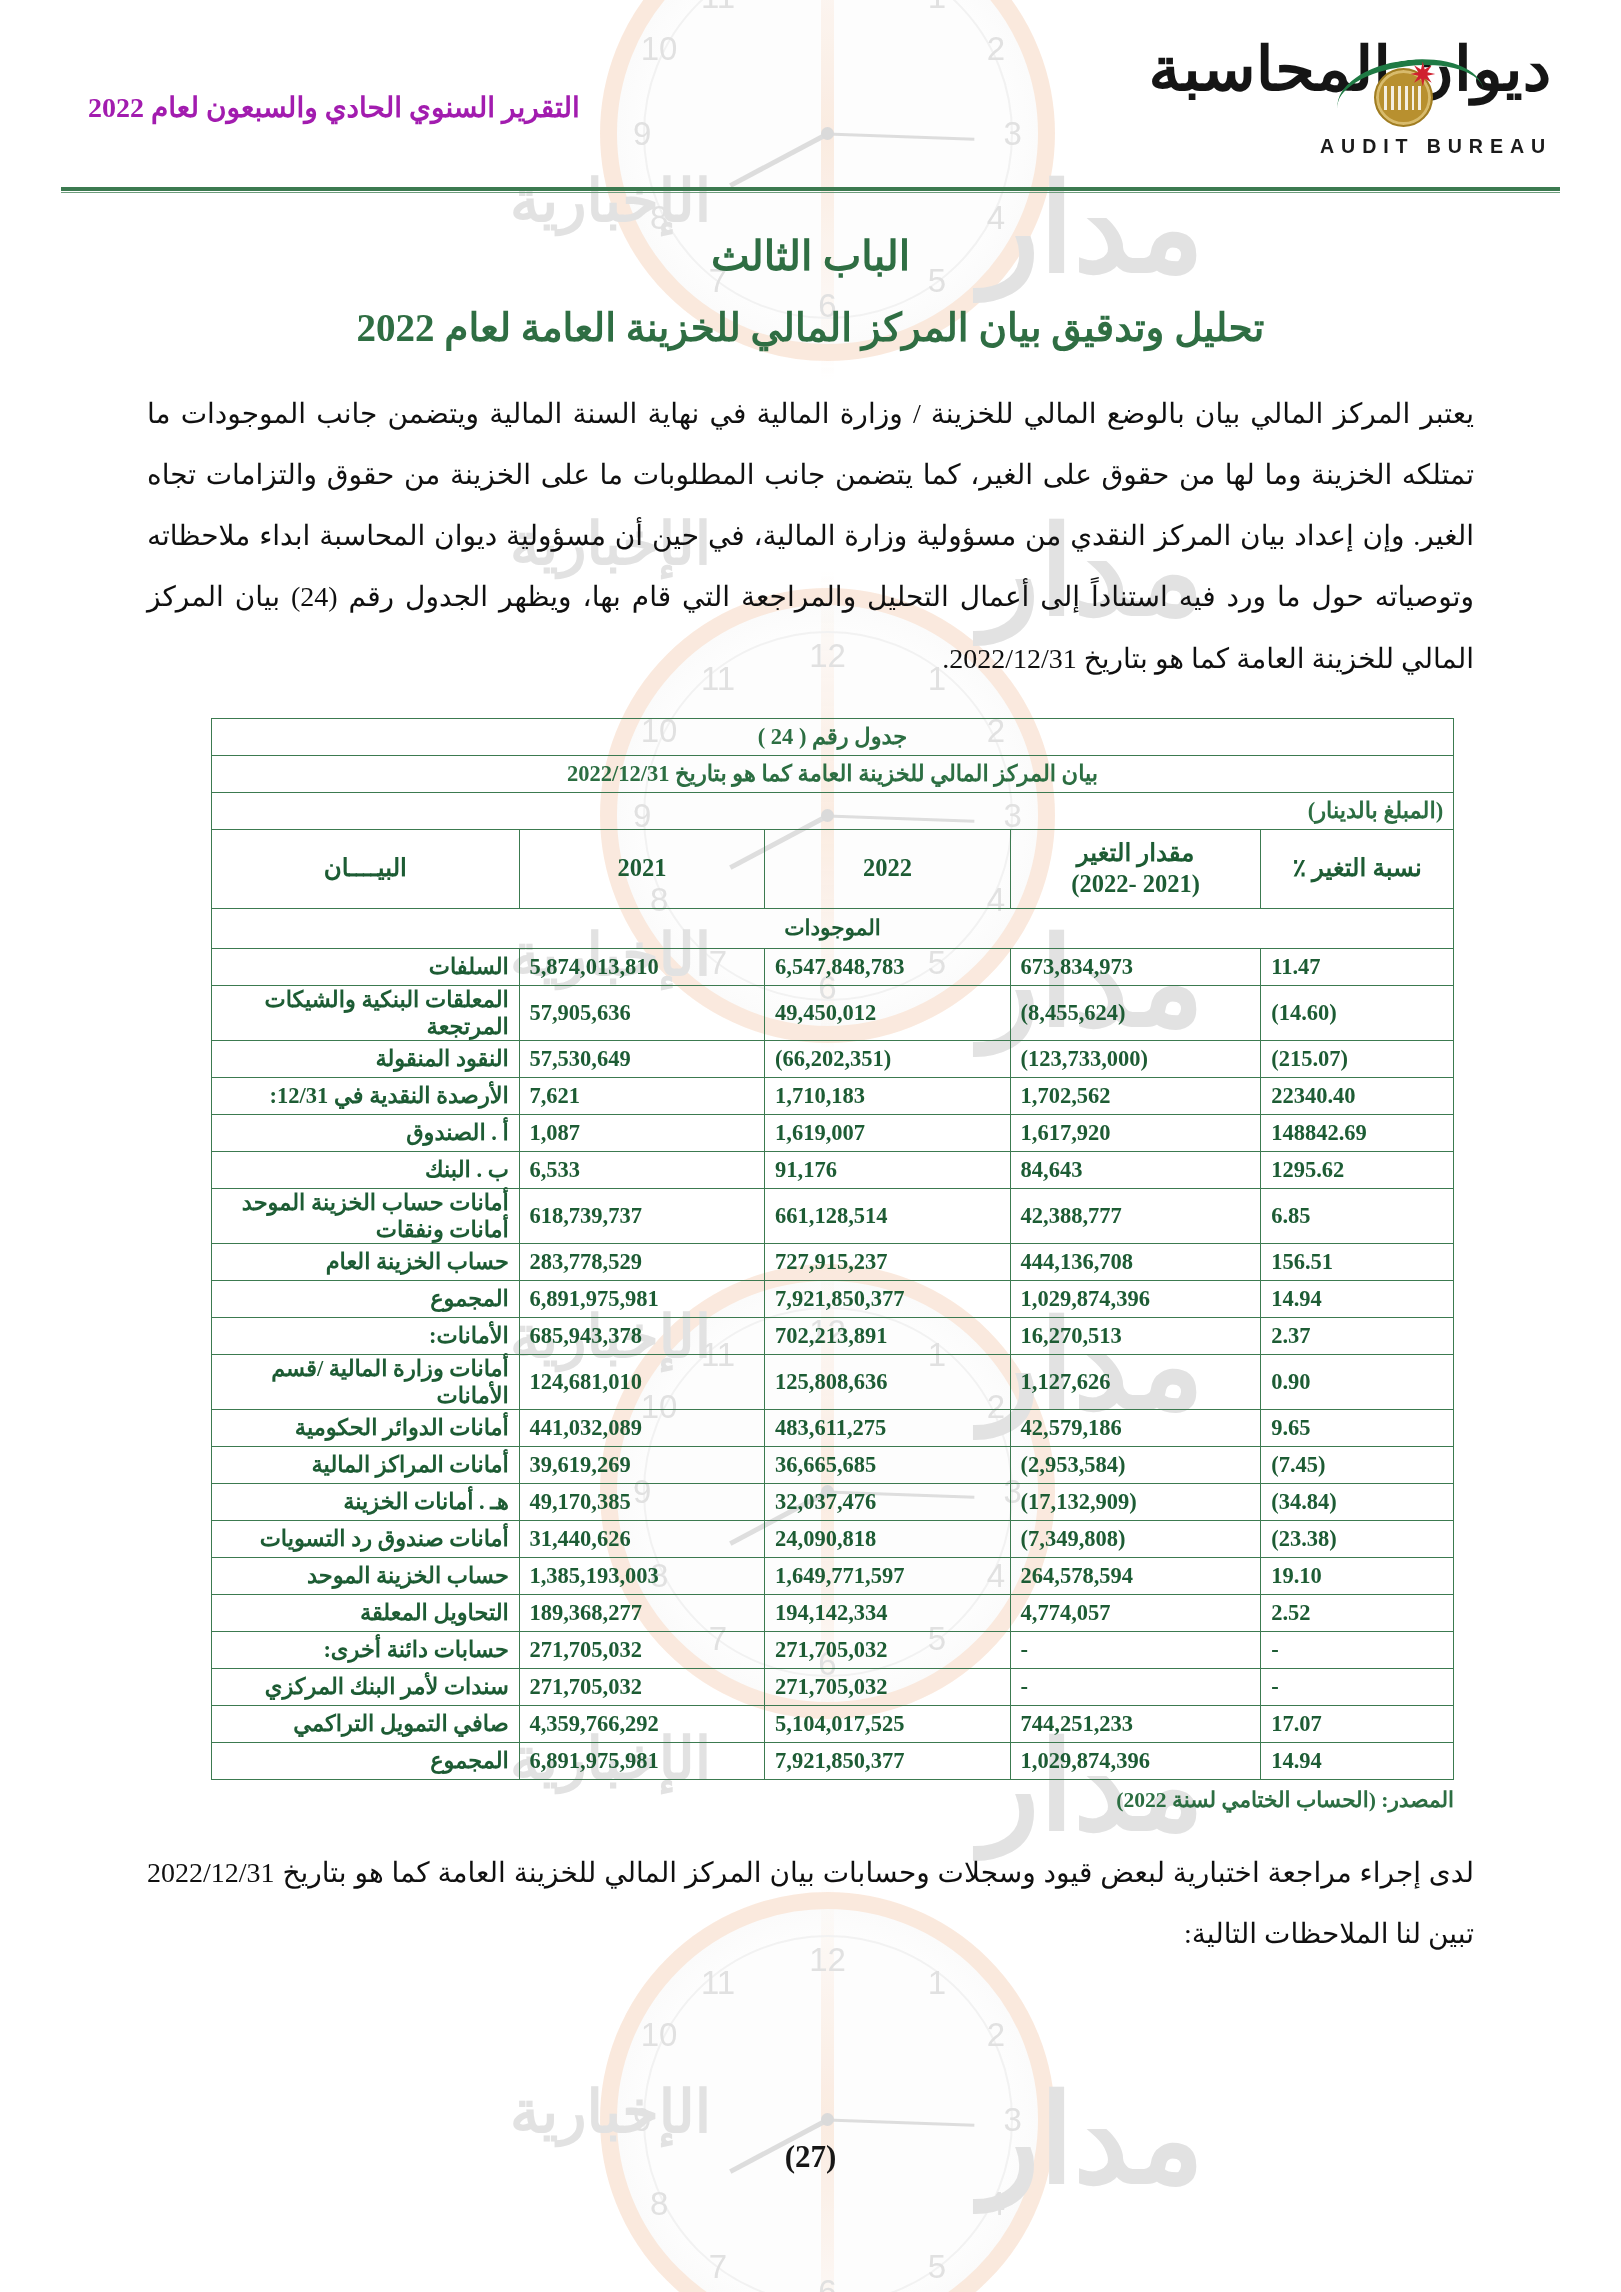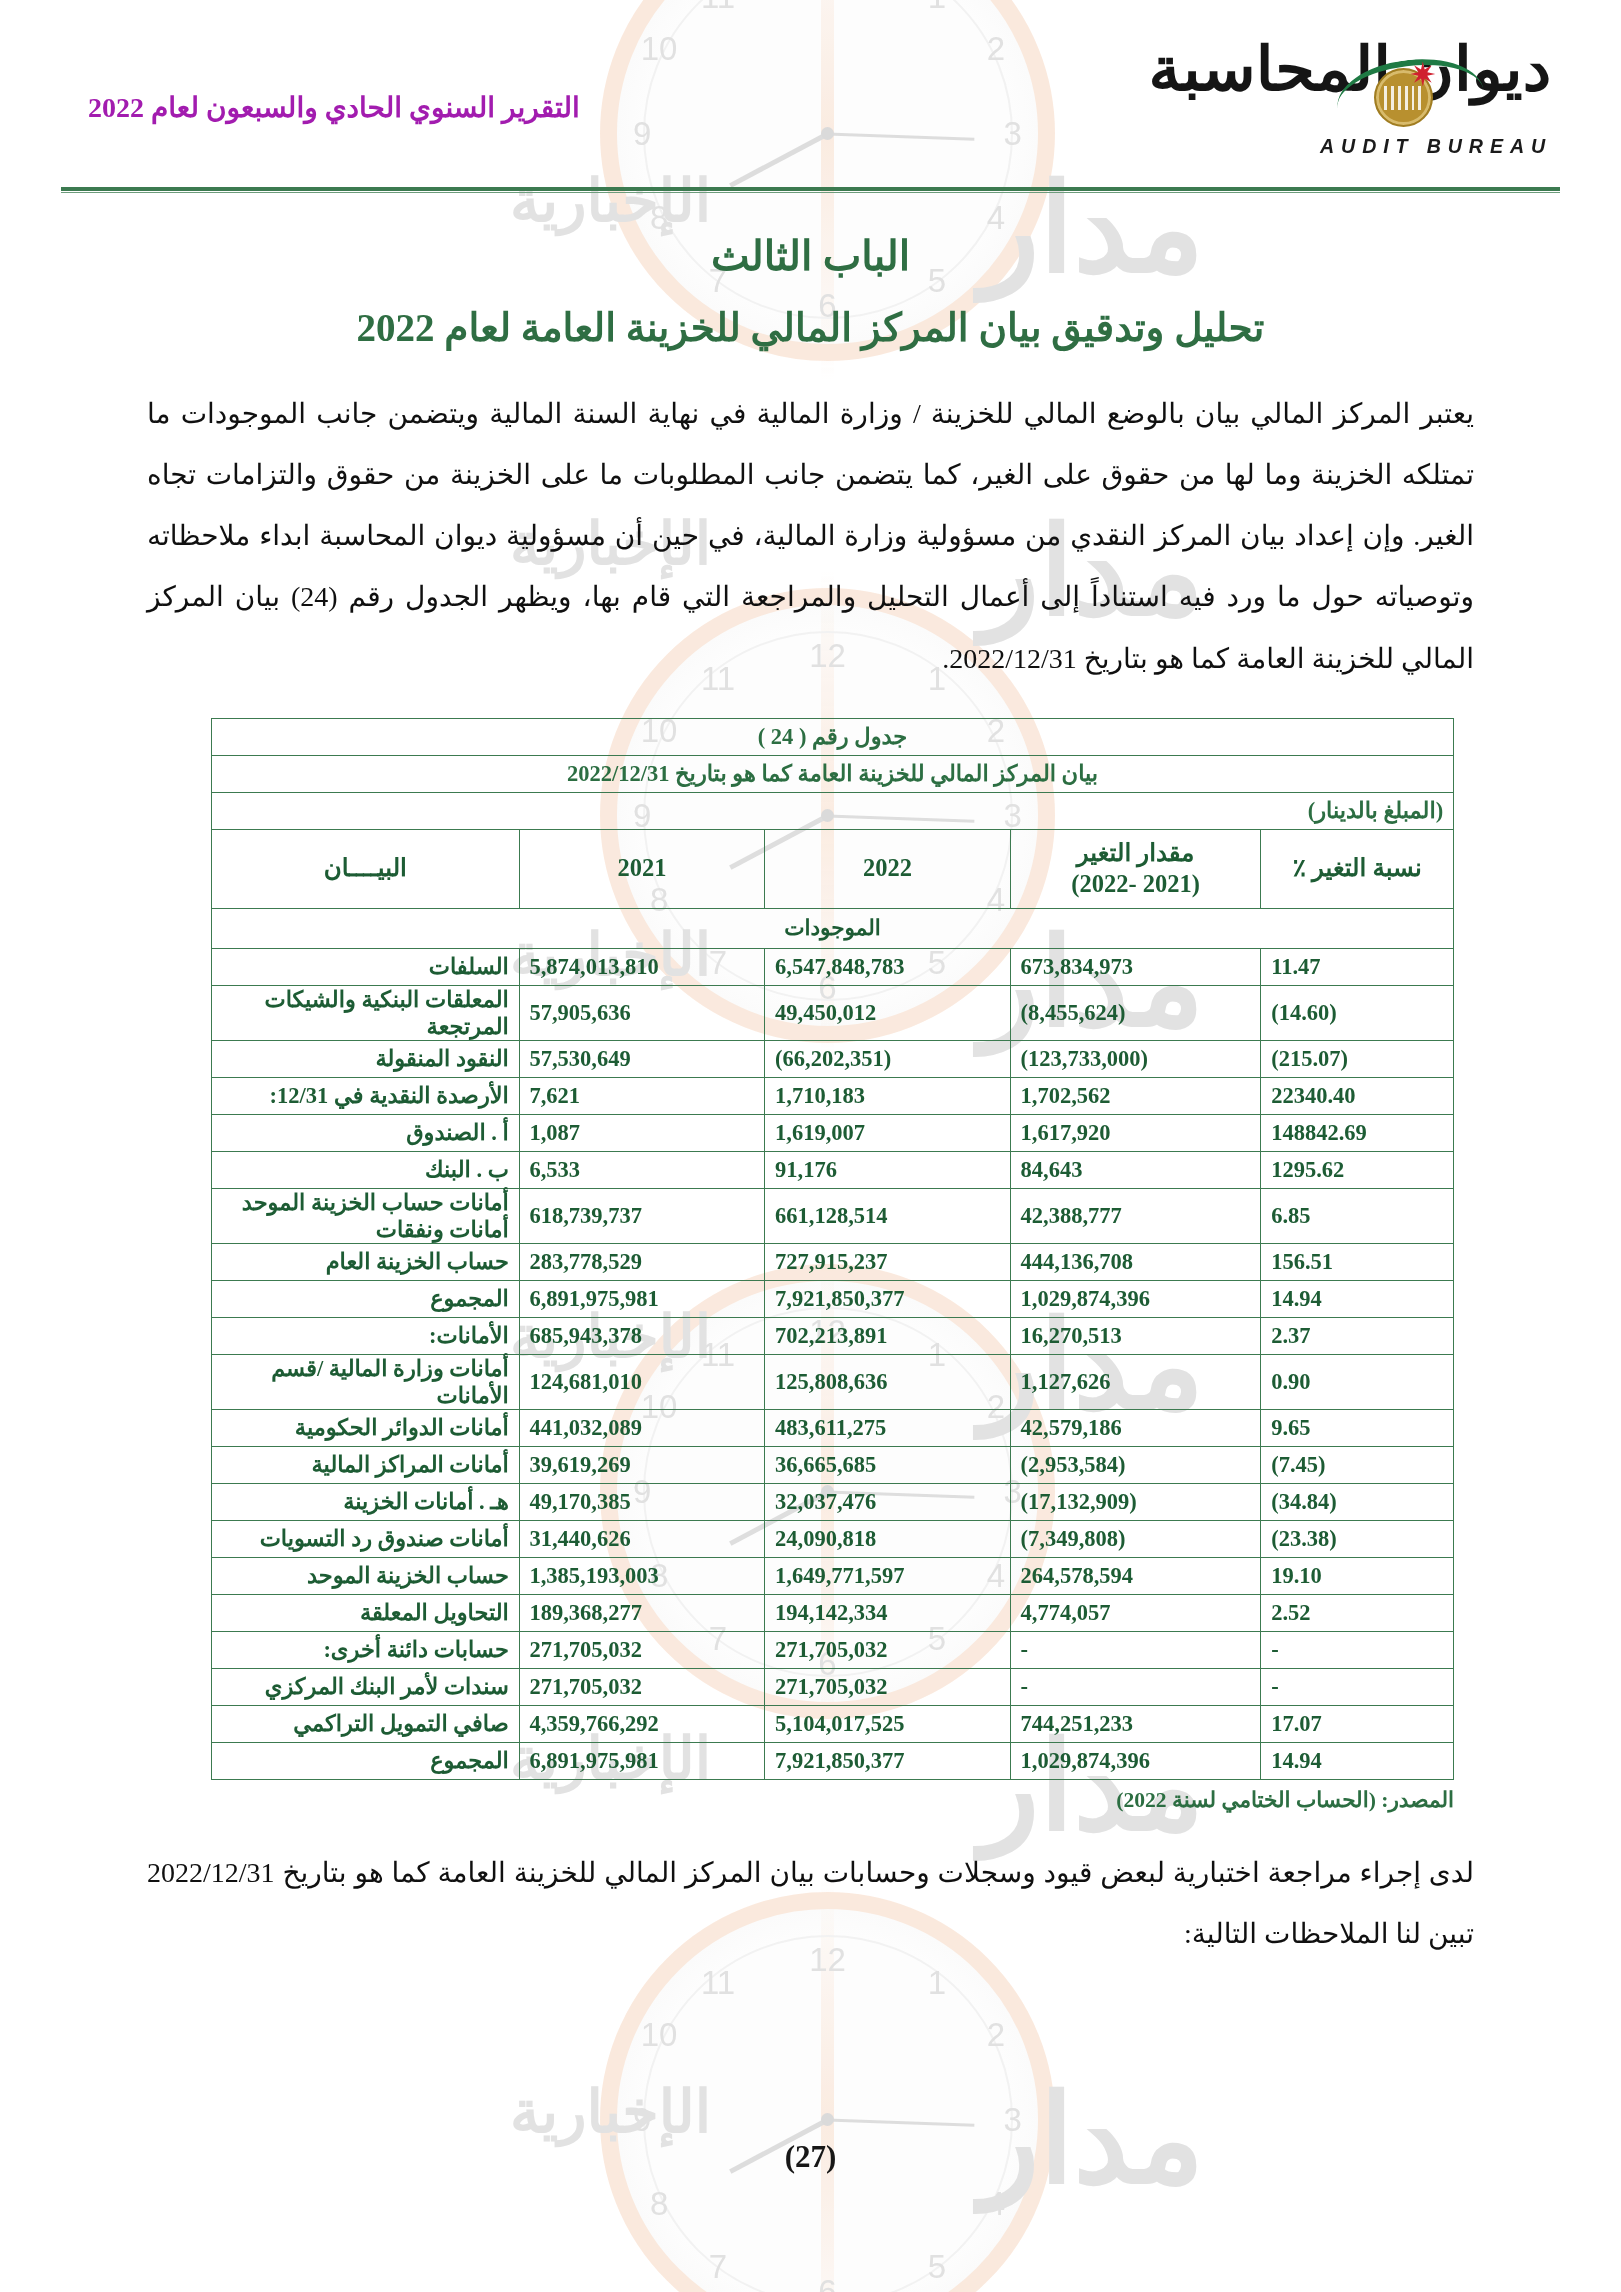--- a/index.html
+++ b/index.html
@@ -119,21 +119,21 @@
     transform:rotate(-7deg);
   }
   .logo-star{
     position:absolute;left:106px;top:15.7px;
     width:0;height:0;color:#d0202f;font-size:33px;line-height:1;
   }
   .logo-star:before{content:"✷";position:absolute;color:#d0202f;font-size:33px;}
   .logo-en{
     font-family:"Liberation Sans",sans-serif;
     font-size:19.6px;font-weight:700;letter-spacing:6.9px;
-    color:#1b1b1b;direction:ltr;font-style:italic;
+    color:#1b1b1b;direction:ltr;
   }
   .header-rule{
     position:relative;z-index:3;
     margin:0 61px;
     height:3.9px;
     background:#3c7a50;
   }
   .header-rule .thin{
     position:absolute;left:0;right:0;top:4.9px;height:1px;background:#6d9c7c;
   }

